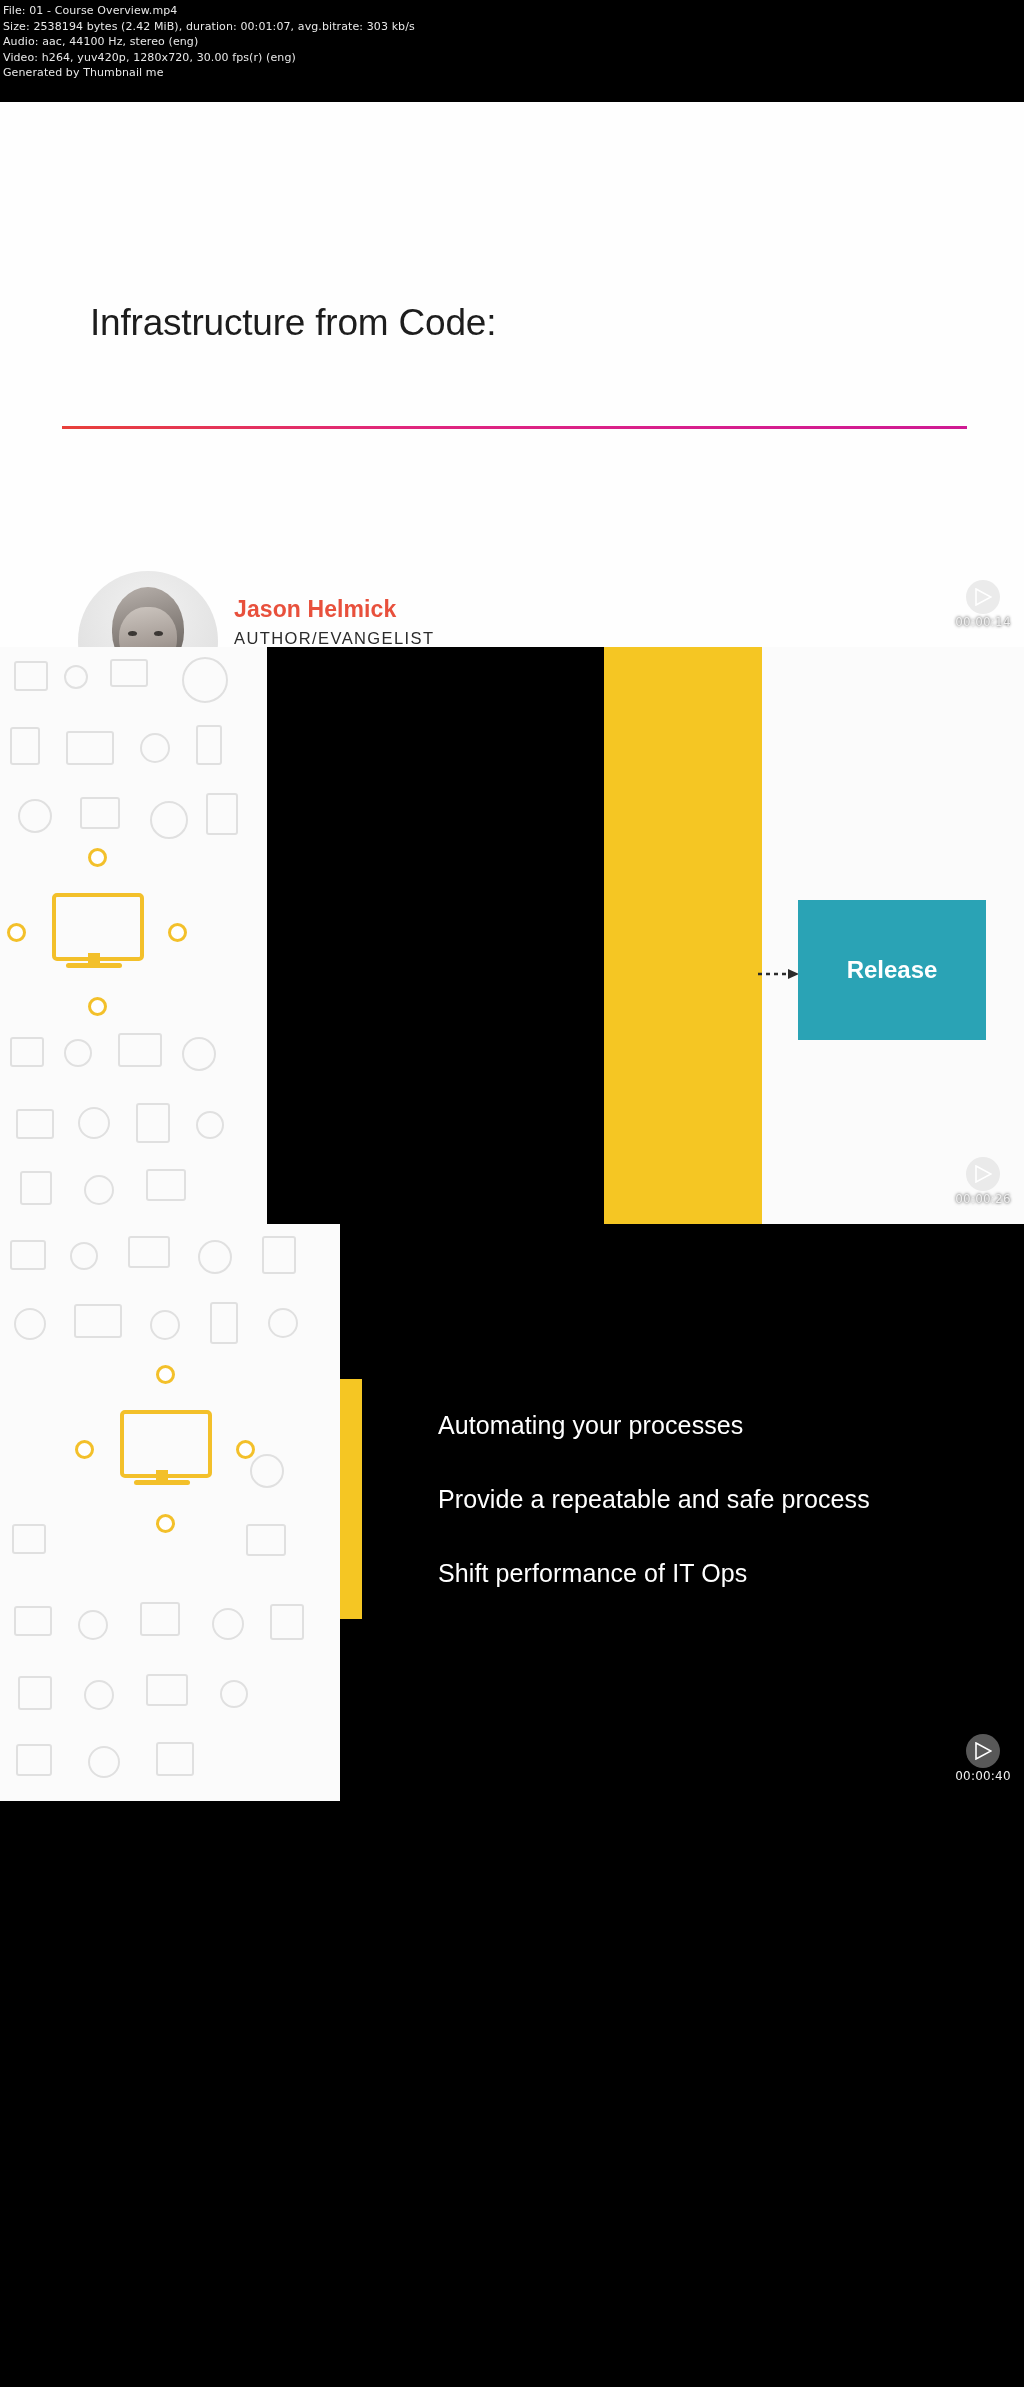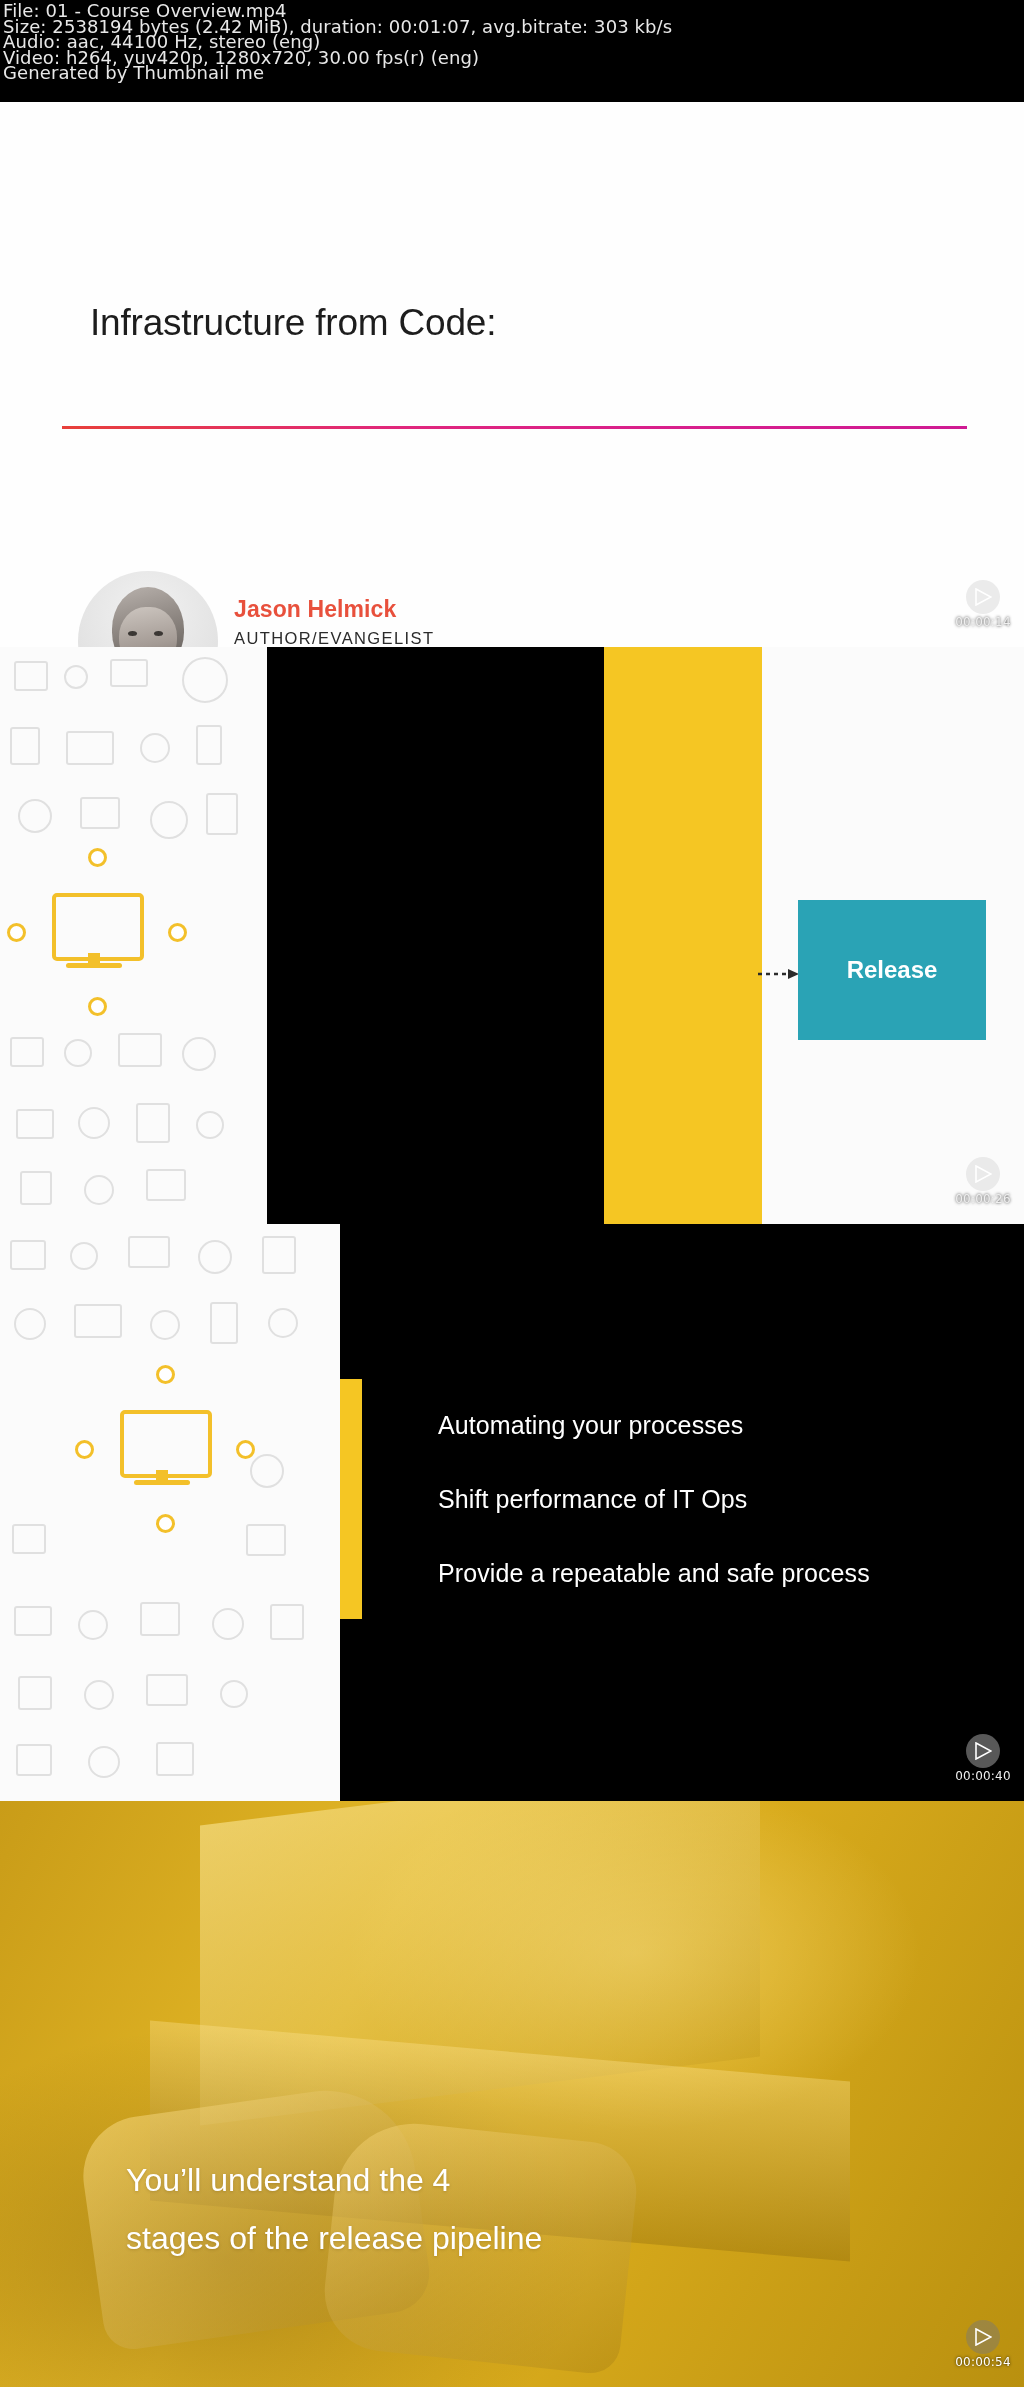--- a/index.html
+++ b/index.html
@@ -1,20 +1,20 @@
 <!DOCTYPE html>
 <html><head>
 <meta charset="utf-8">
 <style>
   html,body{margin:0;padding:0;background:#000;}
   body{width:1024px;height:2387px;font-family:"Liberation Sans",sans-serif;overflow:hidden;position:relative;}
 
   
   #meta{position:absolute;left:0;top:0;width:1024px;height:102px;background:#000;color:#e8e8e8;
-        font-family:"DejaVu Sans",sans-serif;font-size:18px;line-height:15.6px;padding:3px 0 0 3px;box-sizing:border-box;}
+        font-family:"DejaVu Sans",sans-serif;font-size:11px;line-height:15.6px;padding:3px 0 0 3px;box-sizing:border-box;}
   #meta div{white-space:nowrap;letter-spacing:.1px;}
 
   
   #sheet{position:absolute;left:0;top:102px;width:814px;height:2285px;background:#000;}
   .frame{position:absolute;left:0;width:1024px;overflow:hidden;background:#000;}
   #f1{top:0;height:545px;}
   #f2{top:545px;height:577px;}
   #f3{top:1122px;height:577px;}
   #f4{top:1699px;height:586px;}
 
@@ -228,50 +228,29 @@
           <div class="dot" style="left:74px;top:-7px"></div>
           <div class="dot" style="left:-7px;top:68px"></div>
           <div class="dot" style="left:154px;top:68px"></div>
           <div class="dot" style="left:74px;top:142px"></div>
         </div>
       </div>
       <div class="ybar"></div>
       <div class="bullets">
         <ul>
           <li>Automating your processes</li>
+          <li>Provide a repeatable and safe process</li>
           <li>Shift performance of IT Ops</li>
-          <li>Provide a repeatable and safe process</li>
         </ul>
       </div>
     </div>
     <div class="ovl">
       <div class="play">
         <svg width="17" height="18" viewBox="0 0 17 18">
             <polygon points="1,1 16,9 1,17" fill="none" stroke="#ffffff" stroke-width="1.6"></polygon>
           </svg>
       </div>
       <div class="tstamp">00:00:40</div>
     </div>
   </div>
 
-  <div class="frame" id="f4">
-    <div class="s4">
-      <div class="ph"></div>
-      <div class="lap"></div>
-      <div class="lapb"></div>
-      <div class="hand"></div>
-      <div class="hand2"></div>
-      <div class="txt">
-        <div>You’ll understand the 4</div>
-        <div>stages of the release pipeline</div>
-      </div>
-    </div>
-    <div class="ovl dark">
-      <div class="play">
-        <svg width="17" height="18" viewBox="0 0 17 18">
-            <polygon points="1,1 16,9 1,17" fill="none" stroke="#ffffff" stroke-width="1.6"></polygon>
-          </svg>
-      </div>
-      <div class="tstamp">00:00:54</div>
-    </div>
-  </div>
 
 </div>
 
 </body></html>

